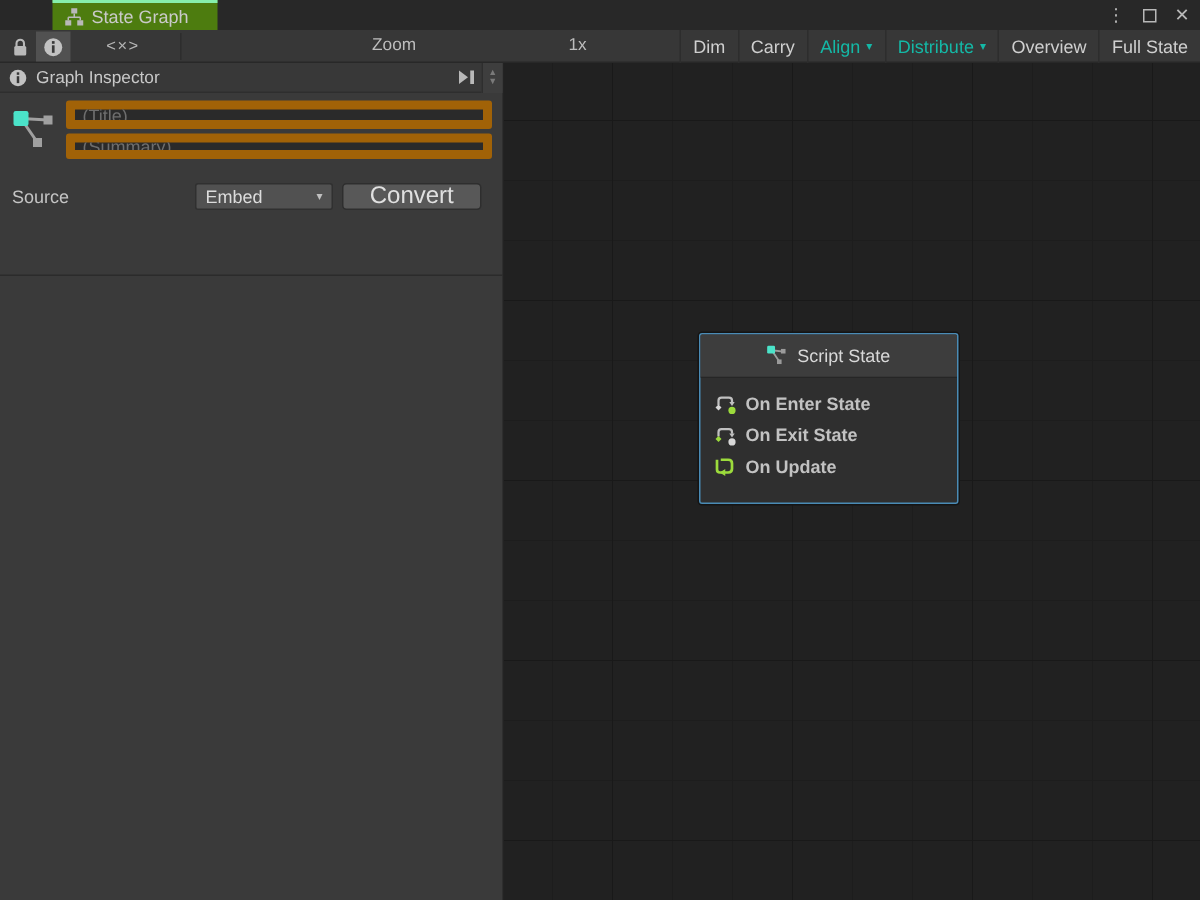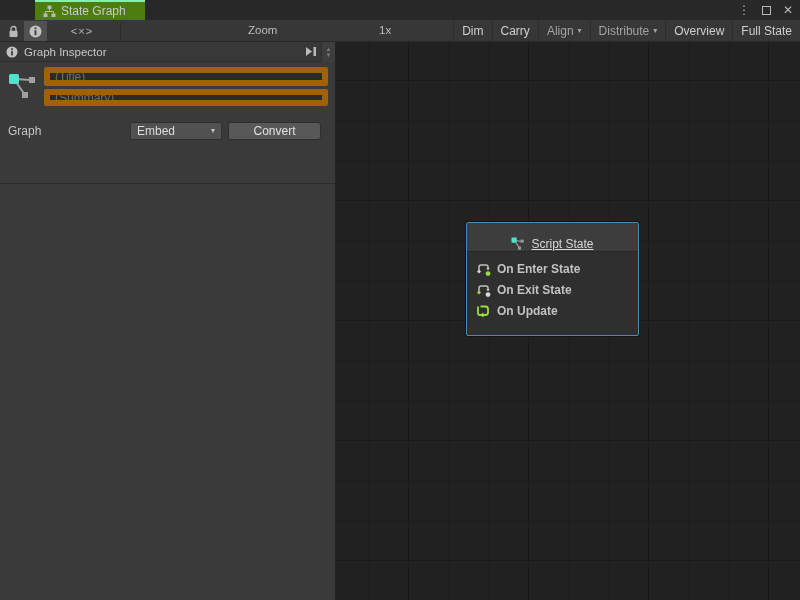--- a/index.html
+++ b/index.html
@@ -33,21 +33,21 @@
   .code-glyph { color:#b5b5b5; font-size:11px; letter-spacing:1px; }
   .zoom-track { position:absolute; left:278px; top:30px; width:100px; height:1px; background:#8b8b8b; }
   .zoom-handle { position:absolute; left:362px; top:25px; width:11px; height:11px; border-radius:50%; background:#a6a6a6; }
   .right-group {
     position:absolute; right:0; top:0; height:22px; display:flex; align-items:stretch;
   }
   .rg-btn {
     display:flex; align-items:center; gap:4px; padding:0 8px;
     border-left:1px solid #2d2d2d; font-size:12px; color:#cfcfcf; white-space:nowrap;
   }
-  .rg-btn.disabled { color:#a3a3a3; }
+  .rg-btn.disabled { color:#14b8a6; }
   .dd-arrow { font-size:8px; line-height:1; }
   
   .inspector {
     position:absolute; left:0; top:42px; width:336px; height:558px;
     background:#3a3a3a; border-right:1px solid #232323;
   }
   .insp-header {
     position:absolute; left:0; top:0; width:100%; height:20px;
     background:#383838; border-bottom:1px solid #2e2e2e;
     display:flex; align-items:center; padding-left:6px; gap:6px;
@@ -73,21 +73,21 @@
   .source-label { position:absolute; left:8px; top:82px; font-size:12px; color:#c4c4c4; }
   .dropdown {
     position:absolute; left:130px; top:80px; width:92px; height:18px;
     background:#515151; border:1px solid #303030; border-radius:2px;
     display:flex; align-items:center; padding:0 6px; color:#dcdcdc; font-size:12px;
   }
   .dropdown .dd-arrow { margin-left:auto; color:#c0c0c0; }
   .btn {
     background:#585858; border:1px solid #2e2e2e; border-radius:3px;
     color:#e0e0e0; display:flex; align-items:center; justify-content:center;
-    font-size:12px;
+    font-size:16px;
   }
   #convert-btn { position:absolute; left:228px; top:80px; width:93px; height:18px; }
   #edit-graph-btn { position:absolute; left:8px; top:103px; width:313px; height:23px; font-size:13px; background:#5a5a5a; }
   .insp-divider { position:absolute; left:0; top:141px; width:100%; height:1px; background:#2b2b2b; }
   
   .canvas {
     position:absolute; left:336px; top:42px; width:464px; height:558px;
     background-color:#212121;
     background-image:
       linear-gradient(to right, #191919 1px, transparent 1px),
@@ -99,22 +99,22 @@
   }
   
   .node {
     position:absolute; left:130px; top:180px; width:173px; height:114px;
     border:1px solid #4a8bb5; border-radius:2px;
     box-shadow:0 0 0 1px #141414; background:#2f2f2f;
     display:flex; flex-direction:column;
   }
   .node-header {
     height:29px; background:#3d3d3d; border-bottom:1px solid #262626;
-    display:flex; align-items:flex-end; justify-content:center; gap:6px;
-    color:#d8d8d8; font-size:12px; border-radius:1px 1px 0 0;text-decoration:underline;
+    display:flex; align-items:center; justify-content:center; gap:6px;
+    color:#d8d8d8; font-size:12px; border-radius:1px 1px 0 0;
   }
   .node-body { flex:1; padding:6px 0 0 8px;font-weight:bold; }
   .event-row { display:flex; align-items:center; gap:6px; height:21px; color:#c2c2c2; font-size:12px; }
 </style>
 </head>
 <body>
 
 <div class="titlebar">
   <div class="tab">
     <svg width="13" height="13" viewBox="0 0 13 13">
@@ -204,21 +204,21 @@
   <svg class="graph-icon-big" width="30" height="30" viewBox="0 0 30 30">
     <path d="M6 9 L24 10 M6 9 L17 25" stroke="#a0a0a0" stroke-width="2" fill="none"></path>
     <rect x="1" y="4" width="10" height="10" rx="1.5" fill="#4be3c9"></rect>
     <rect x="21" y="7" width="6" height="6" fill="#a0a0a0"></rect>
     <rect x="14" y="22" width="6" height="6" fill="#a0a0a0"></rect>
   </svg>
 
   <input id="title-field" class="field" placeholder="(Title)" style="">
   <input id="summary-field" class="field" placeholder="(Summary)" style="">
 
-  <span class="source-label">Graph</span>
+  <span class="source-label">Source</span>
   <div class="dropdown">
     <span>Embed</span>
     <span class="dd-arrow">▾</span>
   </div>
   <div class="btn" id="convert-btn">
     <span>Convert</span>
   </div>
   <div class="insp-divider"></div>
 </div>
 

